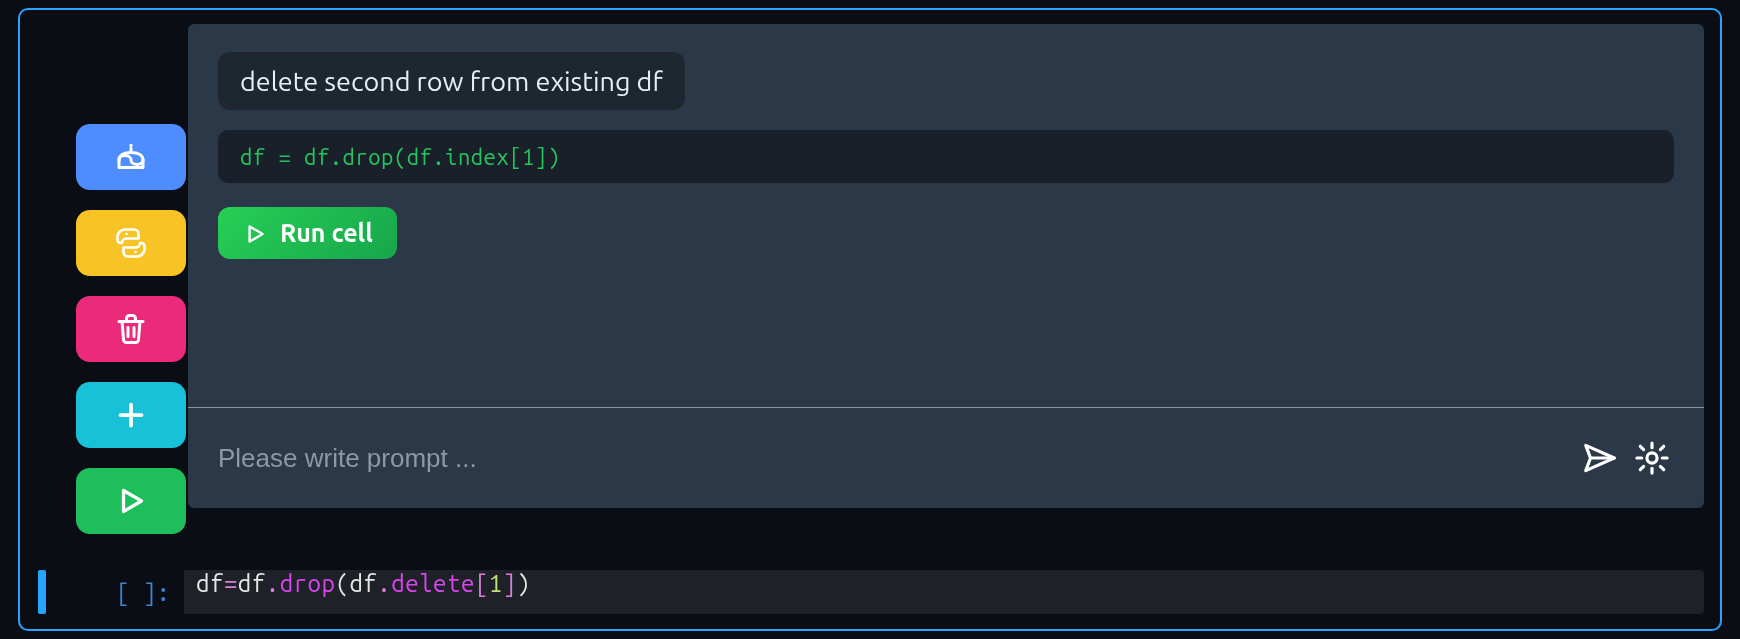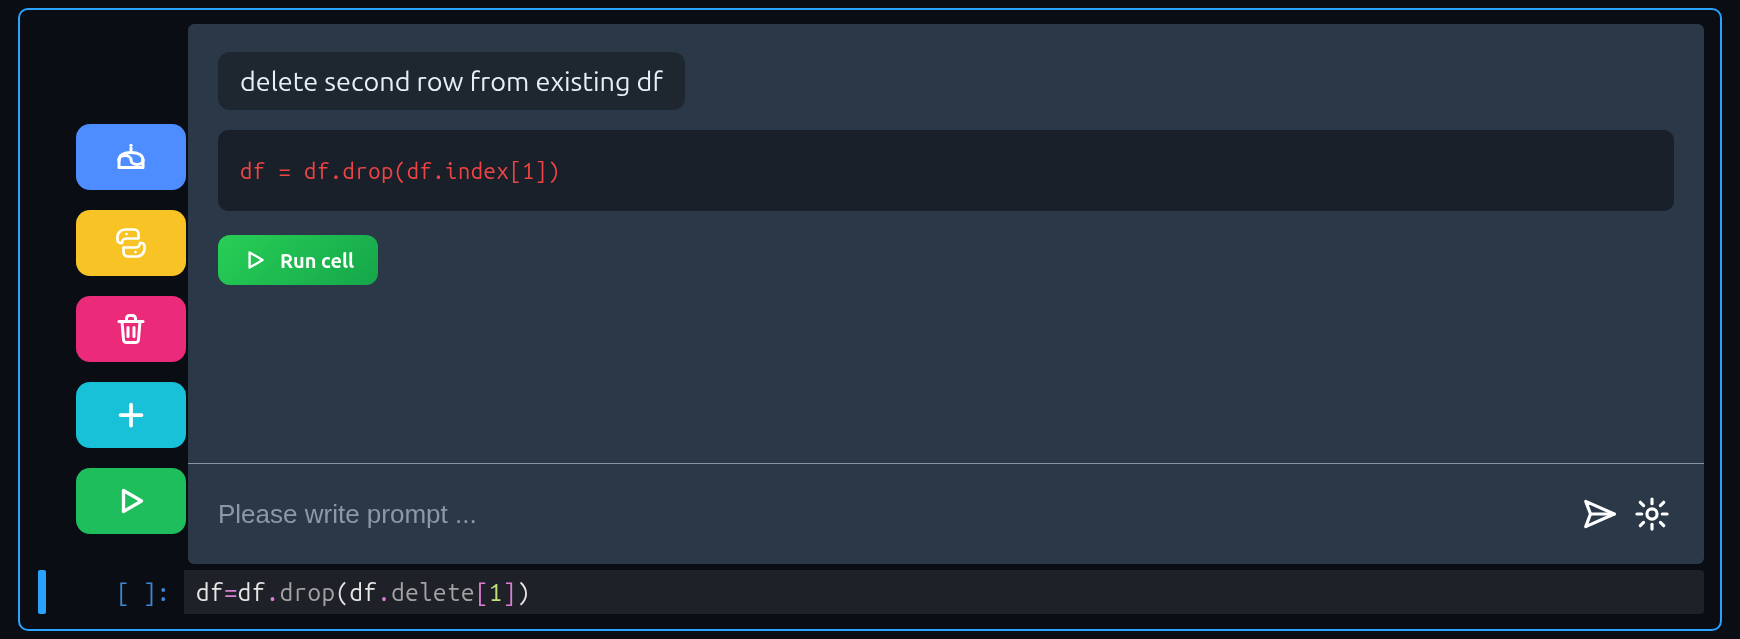--- a/index.html
+++ b/index.html
@@ -43,21 +43,21 @@
   .sb-yellow { background: #f7c325; }
   .sb-pink   { background: #ec2a7a; }
   .sb-cyan   { background: #18c0d8; }
   .sb-green  { background: #1fbe5c; }
 
   .panel {
     position: absolute;
     left: 168px;
     top: 14px;
     right: 16px;
-    height: 540px;
+    height: 484px;
     background: #2b3848;
     border-radius: 6px;
     display: flex;
     flex-direction: column;
   }
   .panel-main {
     flex: 1;
     padding: 28px 30px 20px 30px;
   }
   .query-chip {
@@ -65,38 +65,38 @@
     background: #1e2730;
     color: #e7eef6;
     font-size: 27px;
     font-weight: 400;
     padding: 14px 22px;
     border-radius: 12px;
   }
   .code-box {
     margin-top: 20px;
     background: #192029;
-    color: #ef4444;
+    color: #22c55e;
     font-family: "Ubuntu Mono", Consolas, monospace;
     font-size: 22px;
-    padding: 28px 22px;
+    padding: 14px 22px;
     border-radius: 10px;
     letter-spacing: 0.5px;
   }
   .action-row {
     margin-top: 24px;
     display: flex;
     gap: 16px;
   }
   .act-btn {
     display: inline-flex;
-    align-items: center;
+    align-items: flex-end;
     gap: 12px;
     color: #fff;
-    font-size: 20px;
+    font-size: 25px;
     font-weight: 600;
     padding: 12px 24px;
     border-radius: 12px;
     cursor: pointer;
   }
   .act-run { background: linear-gradient(135deg, #27cf55, #16a64b); }
   .act-add { background: linear-gradient(135deg, #2cc8e6, #0ba9ca); }
   .act-btn svg { width: 26px; height: 26px; }
 
   .divider {
@@ -149,30 +149,29 @@
     padding-right: 14px;
     font-family: "Ubuntu Mono", Consolas, monospace;
     font-size: 24px;
     color: #3d86d6;
     background: #0a0e14;
   }
   .cell-code {
     flex: 1;
     background: #1e2127;
     display: flex;
-    align-items: center;
     padding: 0 12px;
     font-family: "Ubuntu Mono", Consolas, monospace;
     font-size: 24px;
     letter-spacing: 0.5px;
     border-radius: 0 4px 4px 0;
   }
   .tk-id  { color: #e6e6e6; }
   .tk-op  { color: #d97fd4; }
-  .tk-fn  { color: #a3a3a3; }
+  .tk-fn  { color: #d946ef; }
   .tk-par { color: #e6e6e6; }
   .tk-num { color: #c0e07a; }
   .tk-br  { color: #d97fd4; }
 </style>
 </head>
 <body>
 
 <div class="outer-frame">
 
   <div class="sidebar">

